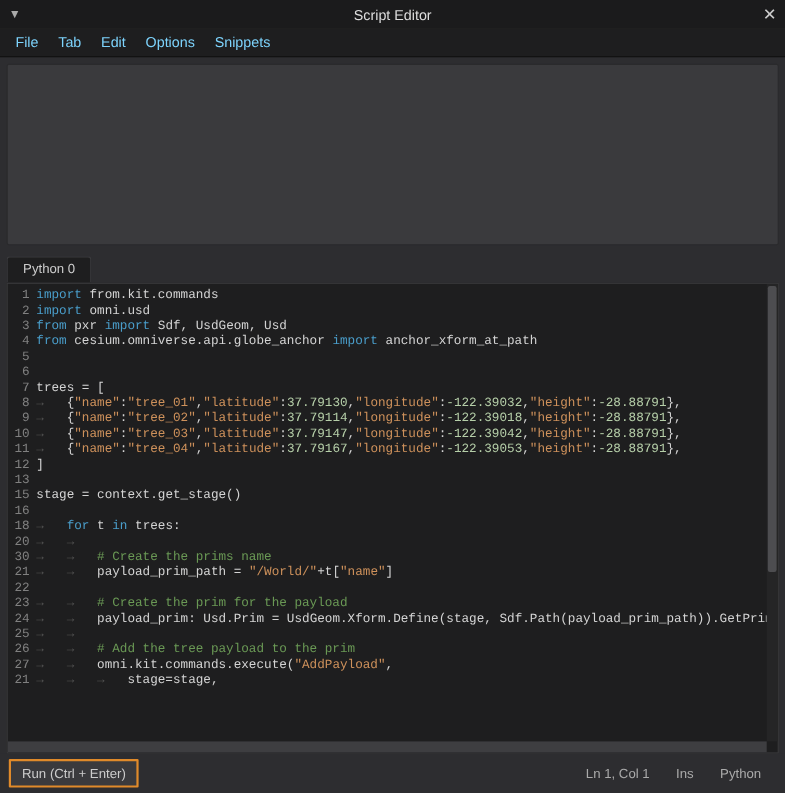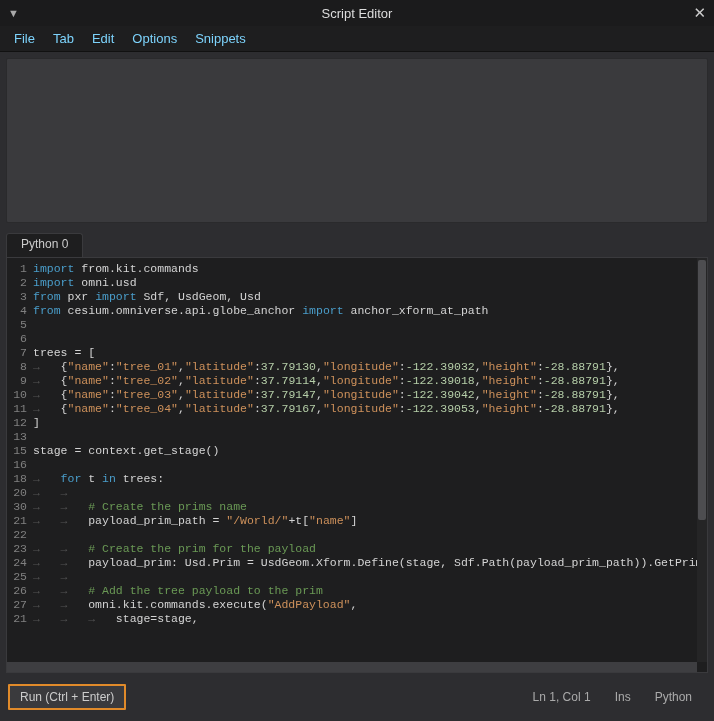--- a/index.html
+++ b/index.html
@@ -134,21 +134,21 @@
   }
   .hscroll {
     position: absolute;
     left: 0;
     right: 10px;
     bottom: 0;
     height: 10px;
     background: #3e3e41;
   }
   .footer {
-    height: 48px;
+    height: 36px;
     background: #2d2d30;
     display: flex;
     align-items: center;
     padding: 0 8px;
     gap: 10px;
   }
   .run-btn {
     border: 2px solid #e08a2a;
     background: #3a3a3d;
     color: #ccc;

